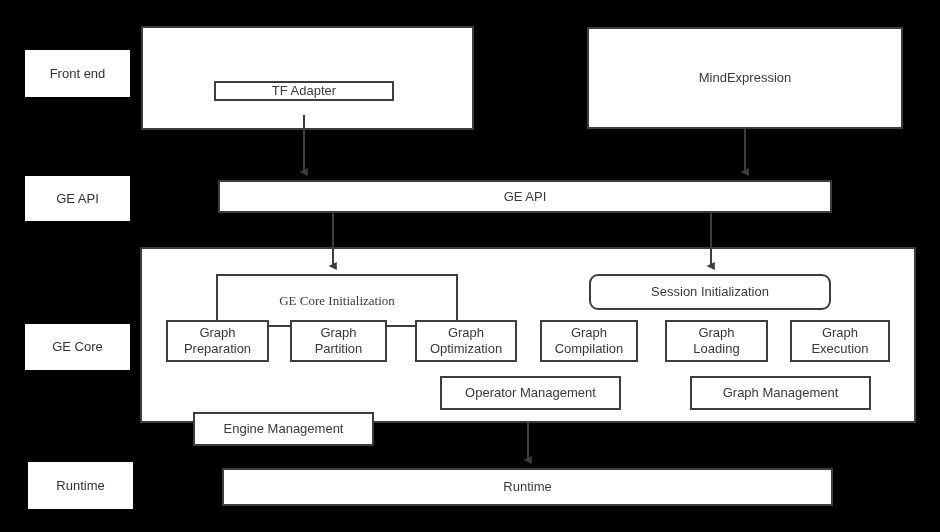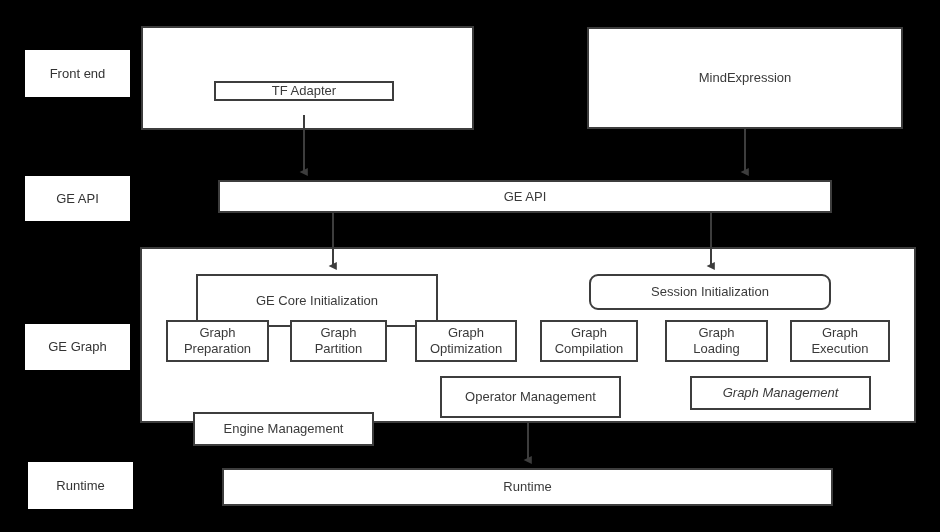--- a/index.html
+++ b/index.html
@@ -74,21 +74,21 @@
 
   <div class="box noborder layer-label" style="left:25px; top:50px; width:105px; height:47px;">
     <span>Front end</span>
   </div>
 
   <div class="box noborder layer-label" style="left:25px; top:176px; width:105px; height:45px;">
     <span>GE API</span>
   </div>
 
   <div class="box noborder layer-label" style="left:25px; top:324px; width:105px; height:46px;">
-    <span>GE Graph</span>
+    <span>GE Core</span>
   </div>
 
   <div class="box noborder layer-label" style="left:28px; top:462px; width:105px; height:47px;">
     <span>Runtime</span>
   </div>
 
   <div class="box bordered container-box" style="left:141px; top:26px; width:333px; height:104px;">
     <div class="container-title" style="top:55px;">Tensorflow</div>
   </div>
 
@@ -99,21 +99,21 @@
   <div class="box bordered t13" style="left:587px; top:27px; width:316px; height:102px;">
     <span>MindExpression</span>
   </div>
 
   <div class="box bordered t13" style="left:218px; top:180px; width:614px; height:33px;">
     <span>GE API</span>
   </div>
 
   <div class="box bordered container-box" style="left:140px; top:247px; width:776px; height:176px;"></div>
 
-  <div class="box bordered t13" style="left:196px; top:274px; width:242px; height:53px;">
+  <div class="box bordered t13" style="left:216px; top:274px; width:242px; height:53px;font-family:Liberation Serif, serif;">
     <span>GE Core Initialization</span>
   </div>
   <div class="box bordered t13" style="left:589px; top:274px; width:242px; height:36px;border-radius:9px;">
     <span>Session Initialization</span>
   </div>
 
   <div class="box bordered t13" style="left:166px; top:320px; width:103px; height:42px;">
     <span>Graph
 Preparation</span>
   </div>
@@ -134,24 +134,24 @@
 Loading</span>
   </div>
   <div class="box bordered t13" style="left:790px; top:320px; width:100px; height:42px;">
     <span>Graph
 Execution</span>
   </div>
 
   <div class="box bordered t13" style="left:193px; top:376px; width:181px; height:34px;margin-top:36px;">
     <span>Engine Management</span>
   </div>
-  <div class="box bordered t13" style="left:440px; top:376px; width:181px; height:42px;">
+  <div class="box bordered t13" style="left:440px; top:376px; width:181px; height:34px;">
     <span>Operator Management</span>
   </div>
-  <div class="box bordered t13" style="left:690px; top:376px; width:181px; height:34px;font-style:italic;">
+  <div class="box bordered t13" style="left:690px; top:376px; width:181px; height:34px;">
     <span>Graph Management</span>
   </div>
 
   <div class="box bordered t13" style="left:222px; top:468px; width:611px; height:38px;">
     <span>Runtime</span>
   </div>
 
   <svg id="arrows" viewBox="0 0 940 532">
     <defs>
       <marker id="arrowhead" markerWidth="9" markerHeight="9" refX="4.5" refY="4.2" orient="auto" markerUnits="userSpaceOnUse">

